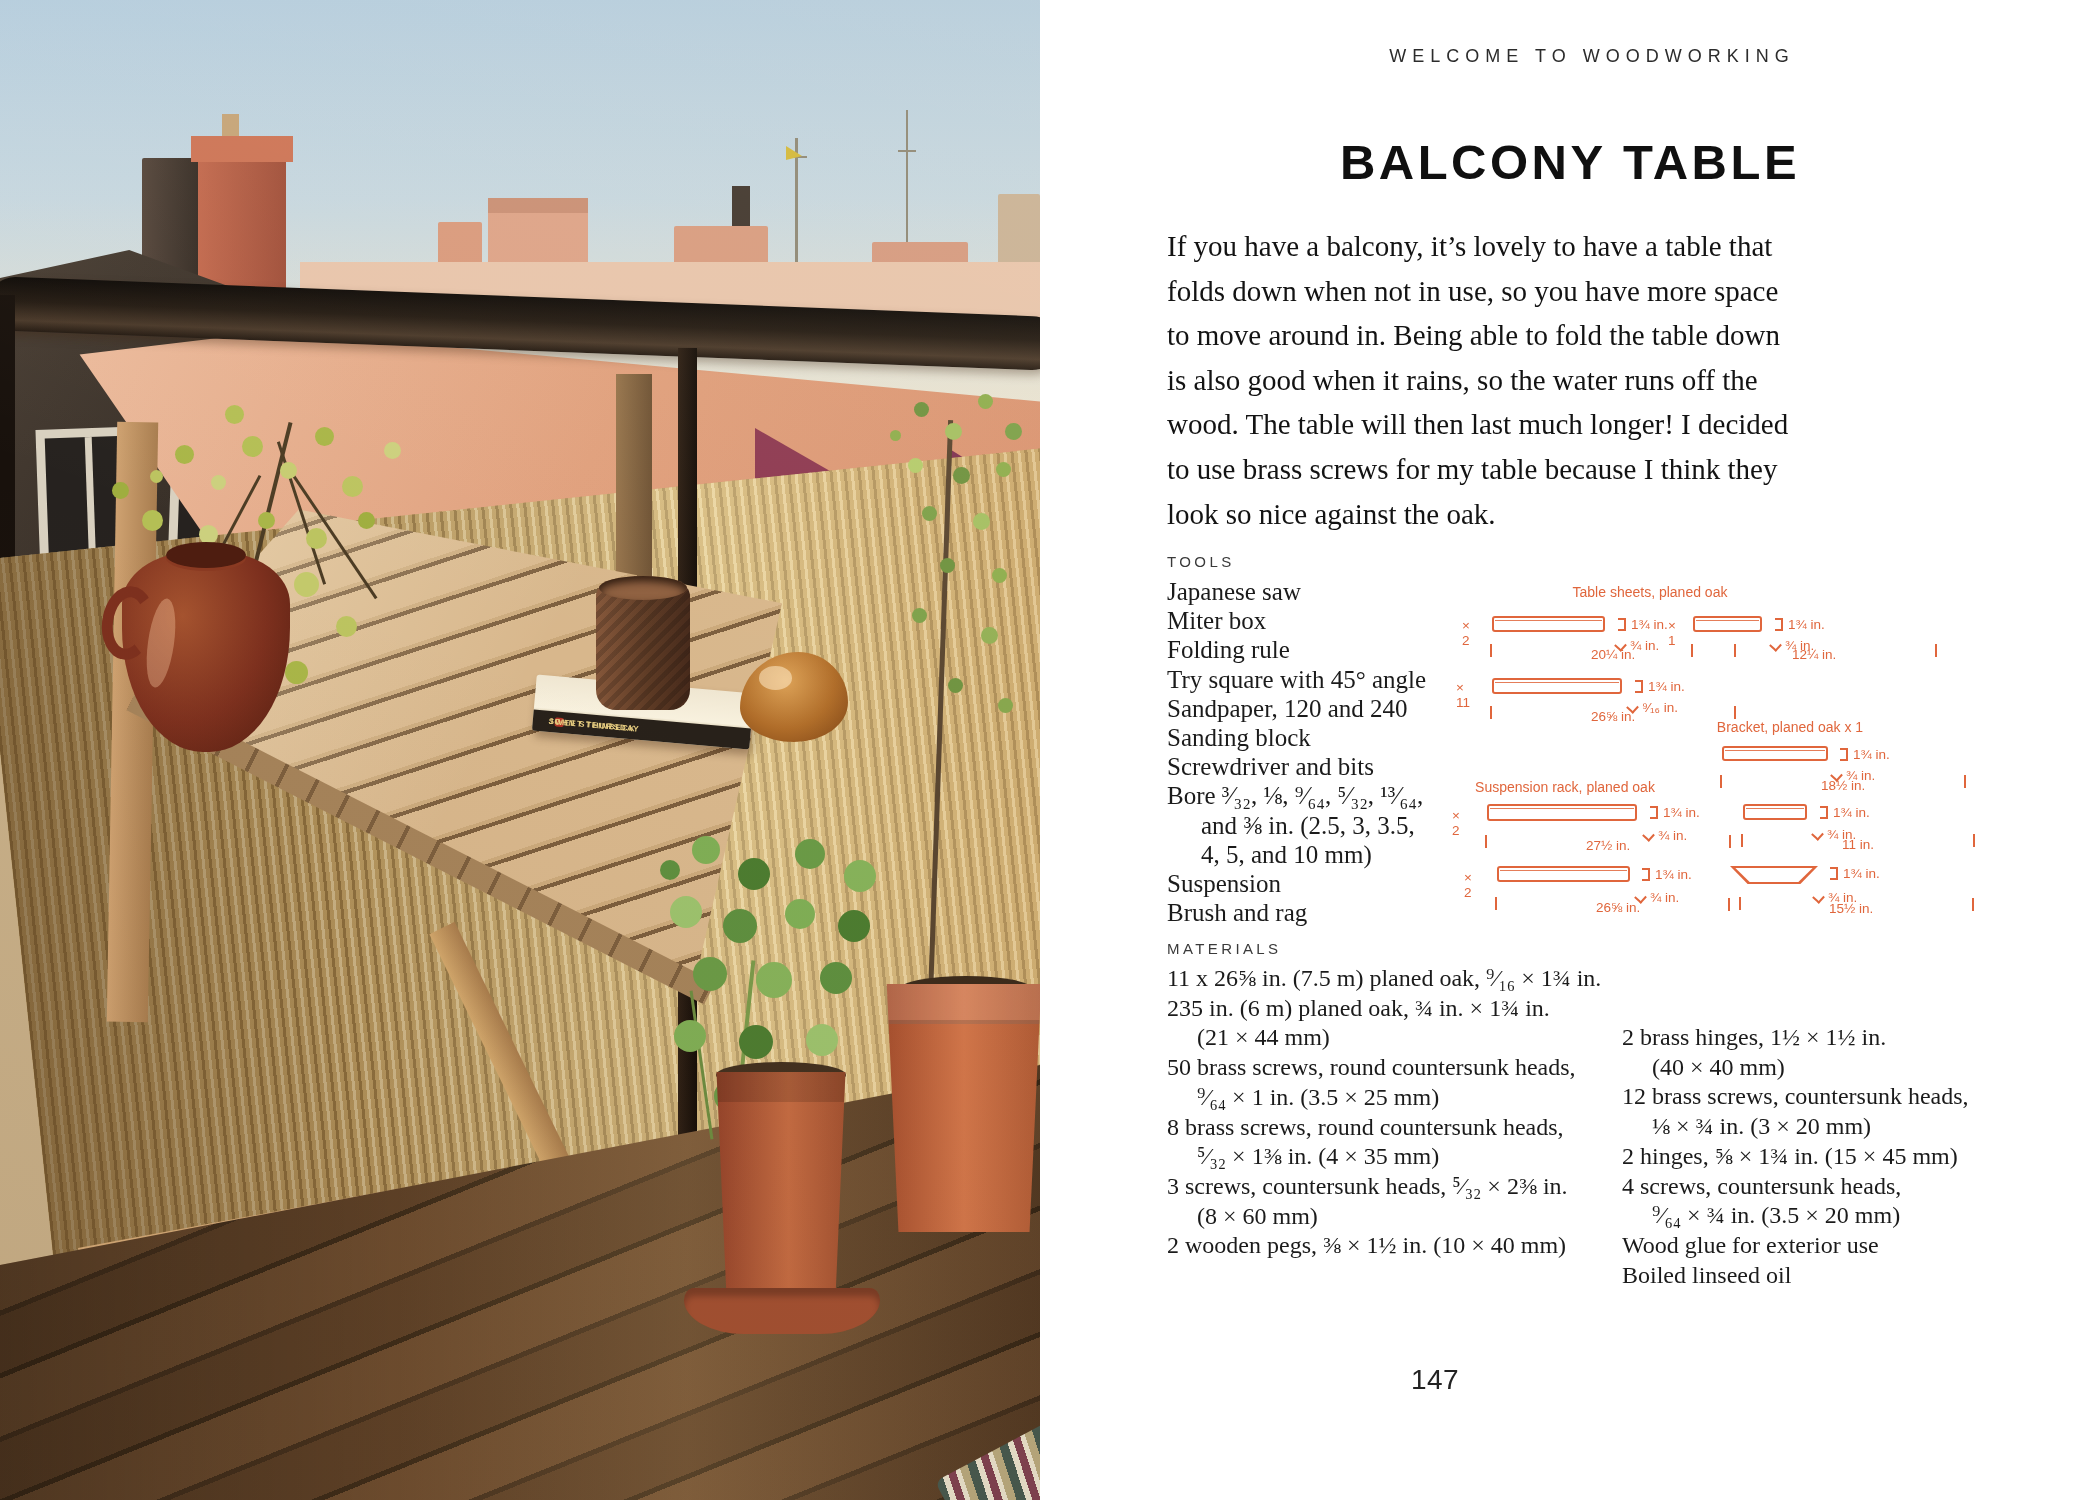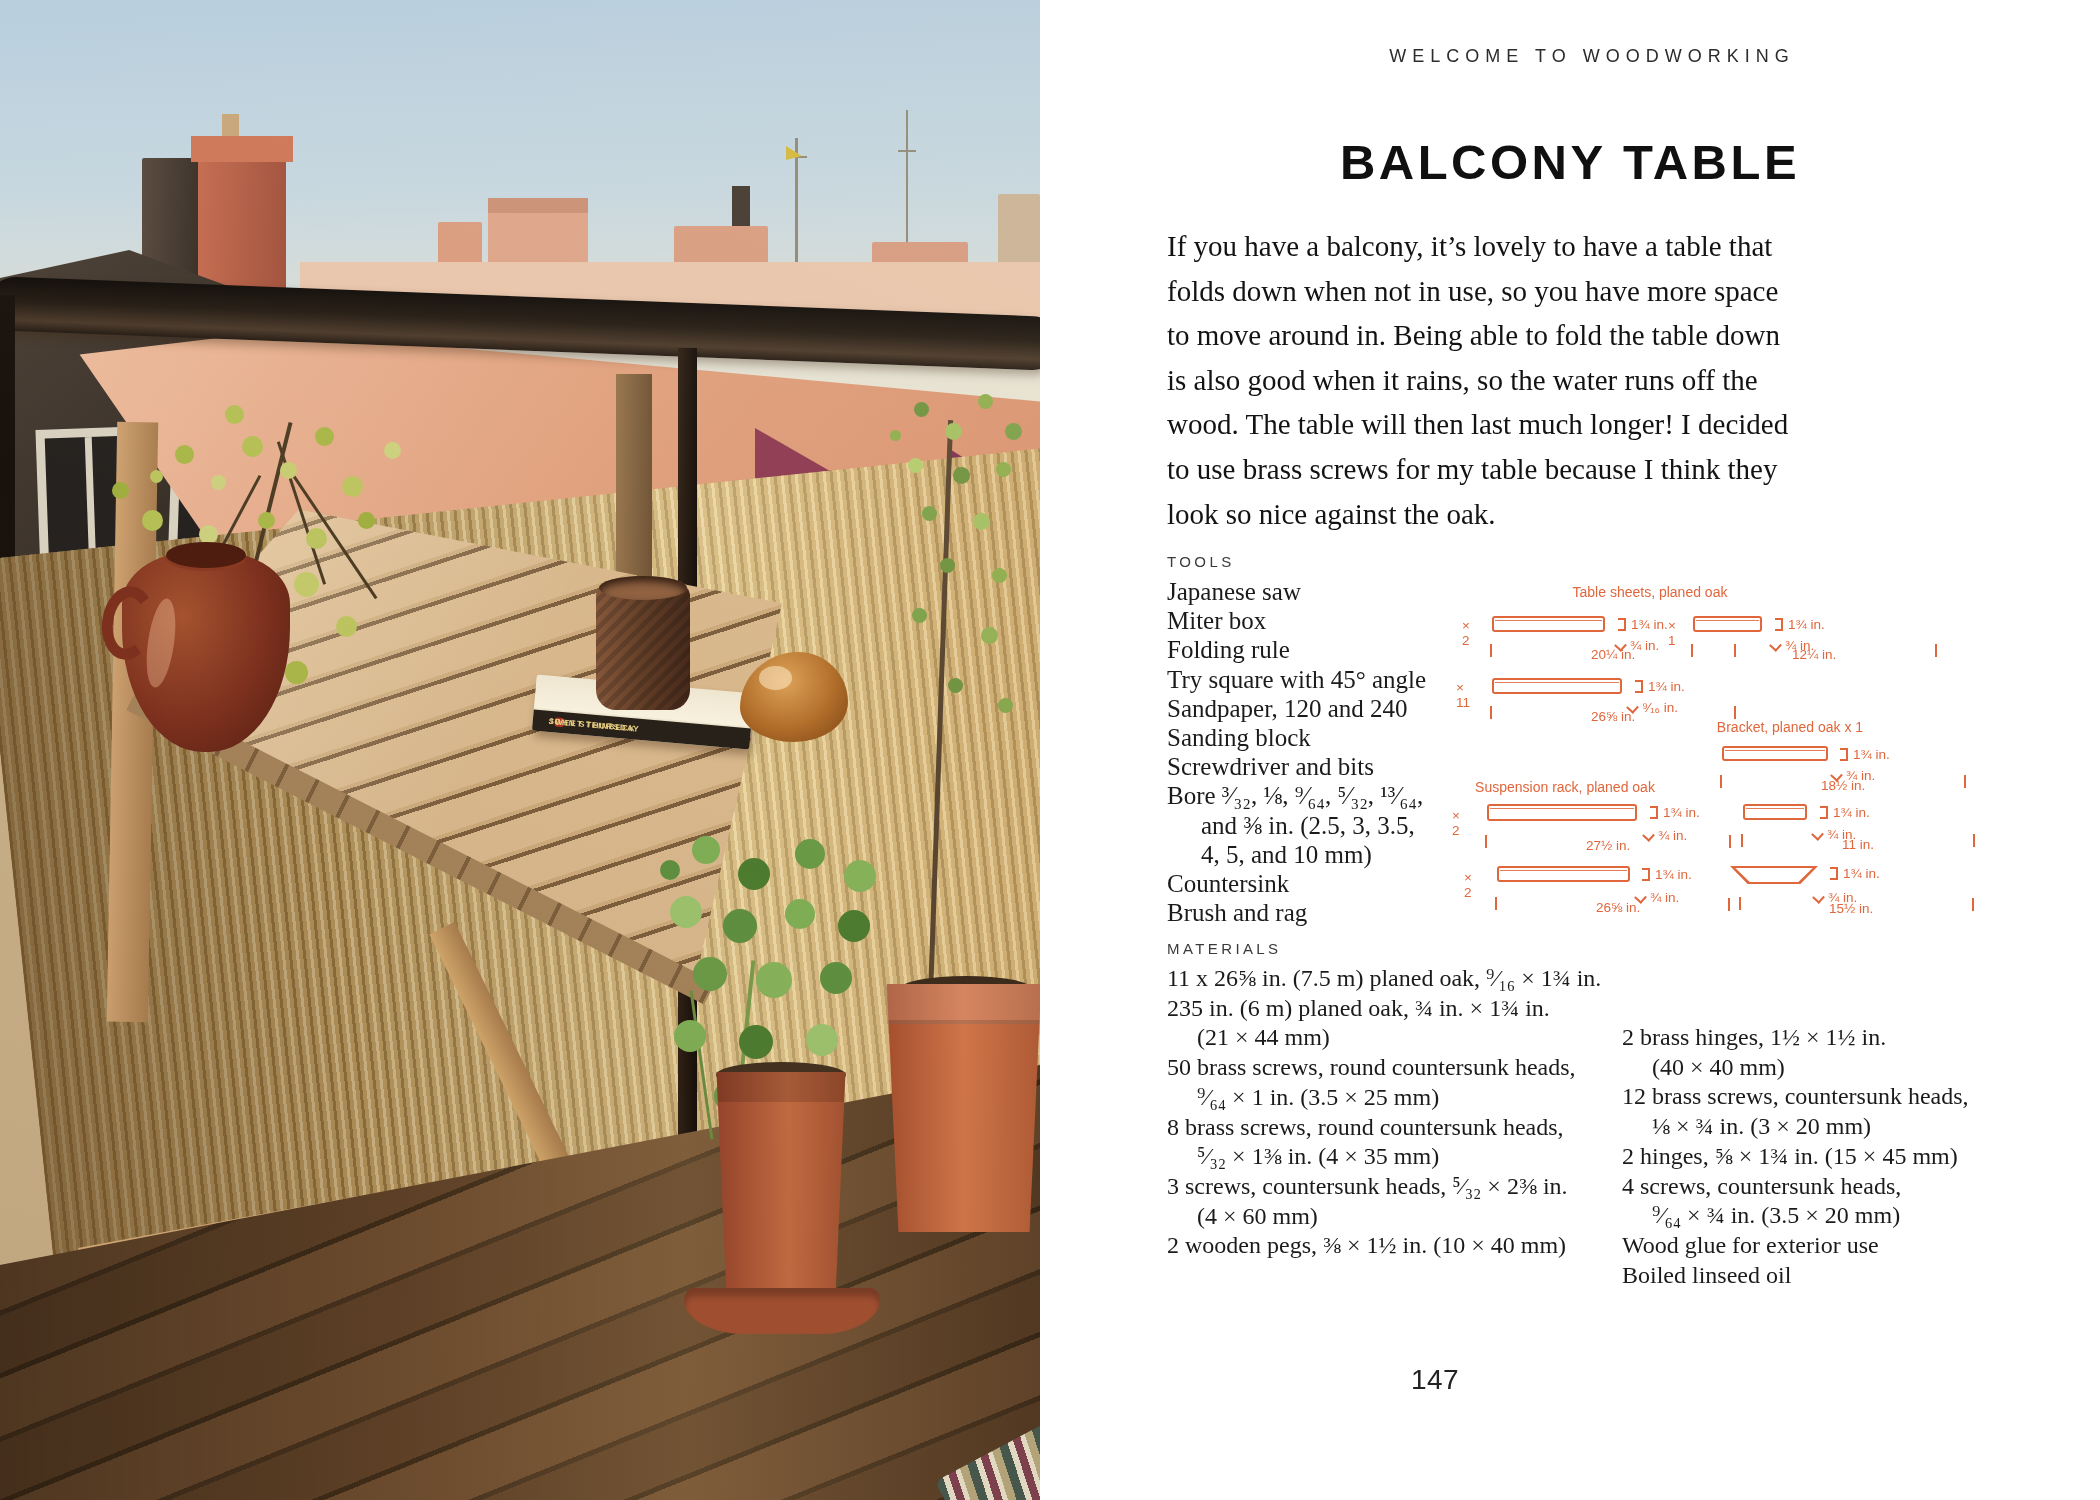--- a/index.html
+++ b/index.html
@@ -265,35 +265,35 @@
       <div>Japanese saw</div>
       <div>Miter box</div>
       <div>Folding rule</div>
       <div>Try square with 45° angle</div>
       <div>Sandpaper, 120 and 240</div>
       <div>Sanding block</div>
       <div>Screwdriver and bits</div>
       <div>Bore ³⁄₃₂, ⅛, ⁹⁄₆₄, ⁵⁄₃₂, ¹³⁄₆₄,</div>
       <div class="indent">and ⅜ in. (2.5, 3, 3.5,</div>
       <div class="indent">4, 5, and 10 mm)</div>
-      <div>Countersink</div>
+      <div>Suspension</div>
       <div>Brush and rag</div>
     </div>
 
     <div class="seclabel mat-label">MATERIALS</div>
     <div class="mat-col mat-1 serif">
       <div>11 x 26⅝ in. (7.5 m) planed oak, ⁹⁄₁₆ × 1¾ in.</div>
       <div>235 in. (6 m) planed oak, ¾ in. × 1¾ in.</div>
       <div class="indent">(21 × 44 mm)</div>
       <div>50 brass screws, round countersunk heads,</div>
       <div class="indent">⁹⁄₆₄ × 1 in. (3.5 × 25 mm)</div>
       <div>8 brass screws, round countersunk heads,</div>
       <div class="indent">⁵⁄₃₂ × 1⅜ in. (4 × 35 mm)</div>
       <div>3 screws, countersunk heads, ⁵⁄₃₂ × 2⅜ in.</div>
-      <div class="indent">(4 × 60 mm)</div>
+      <div class="indent">(8 × 60 mm)</div>
       <div>2 wooden pegs, ⅜ × 1½ in. (10 × 40 mm)</div>
     </div>
     <div class="mat-col mat-2 serif">
       <div>2 brass hinges, 1½ × 1½ in.</div>
       <div class="indent">(40 × 40 mm)</div>
       <div>12 brass screws, countersunk heads,</div>
       <div class="indent">⅛ × ¾ in. (3 × 20 mm)</div>
       <div>2 hinges, ⅝ × 1¾ in. (15 × 45 mm)</div>
       <div>4 screws, countersunk heads,</div>
       <div class="indent">⁹⁄₆₄ × ¾ in. (3.5 × 20 mm)</div>

